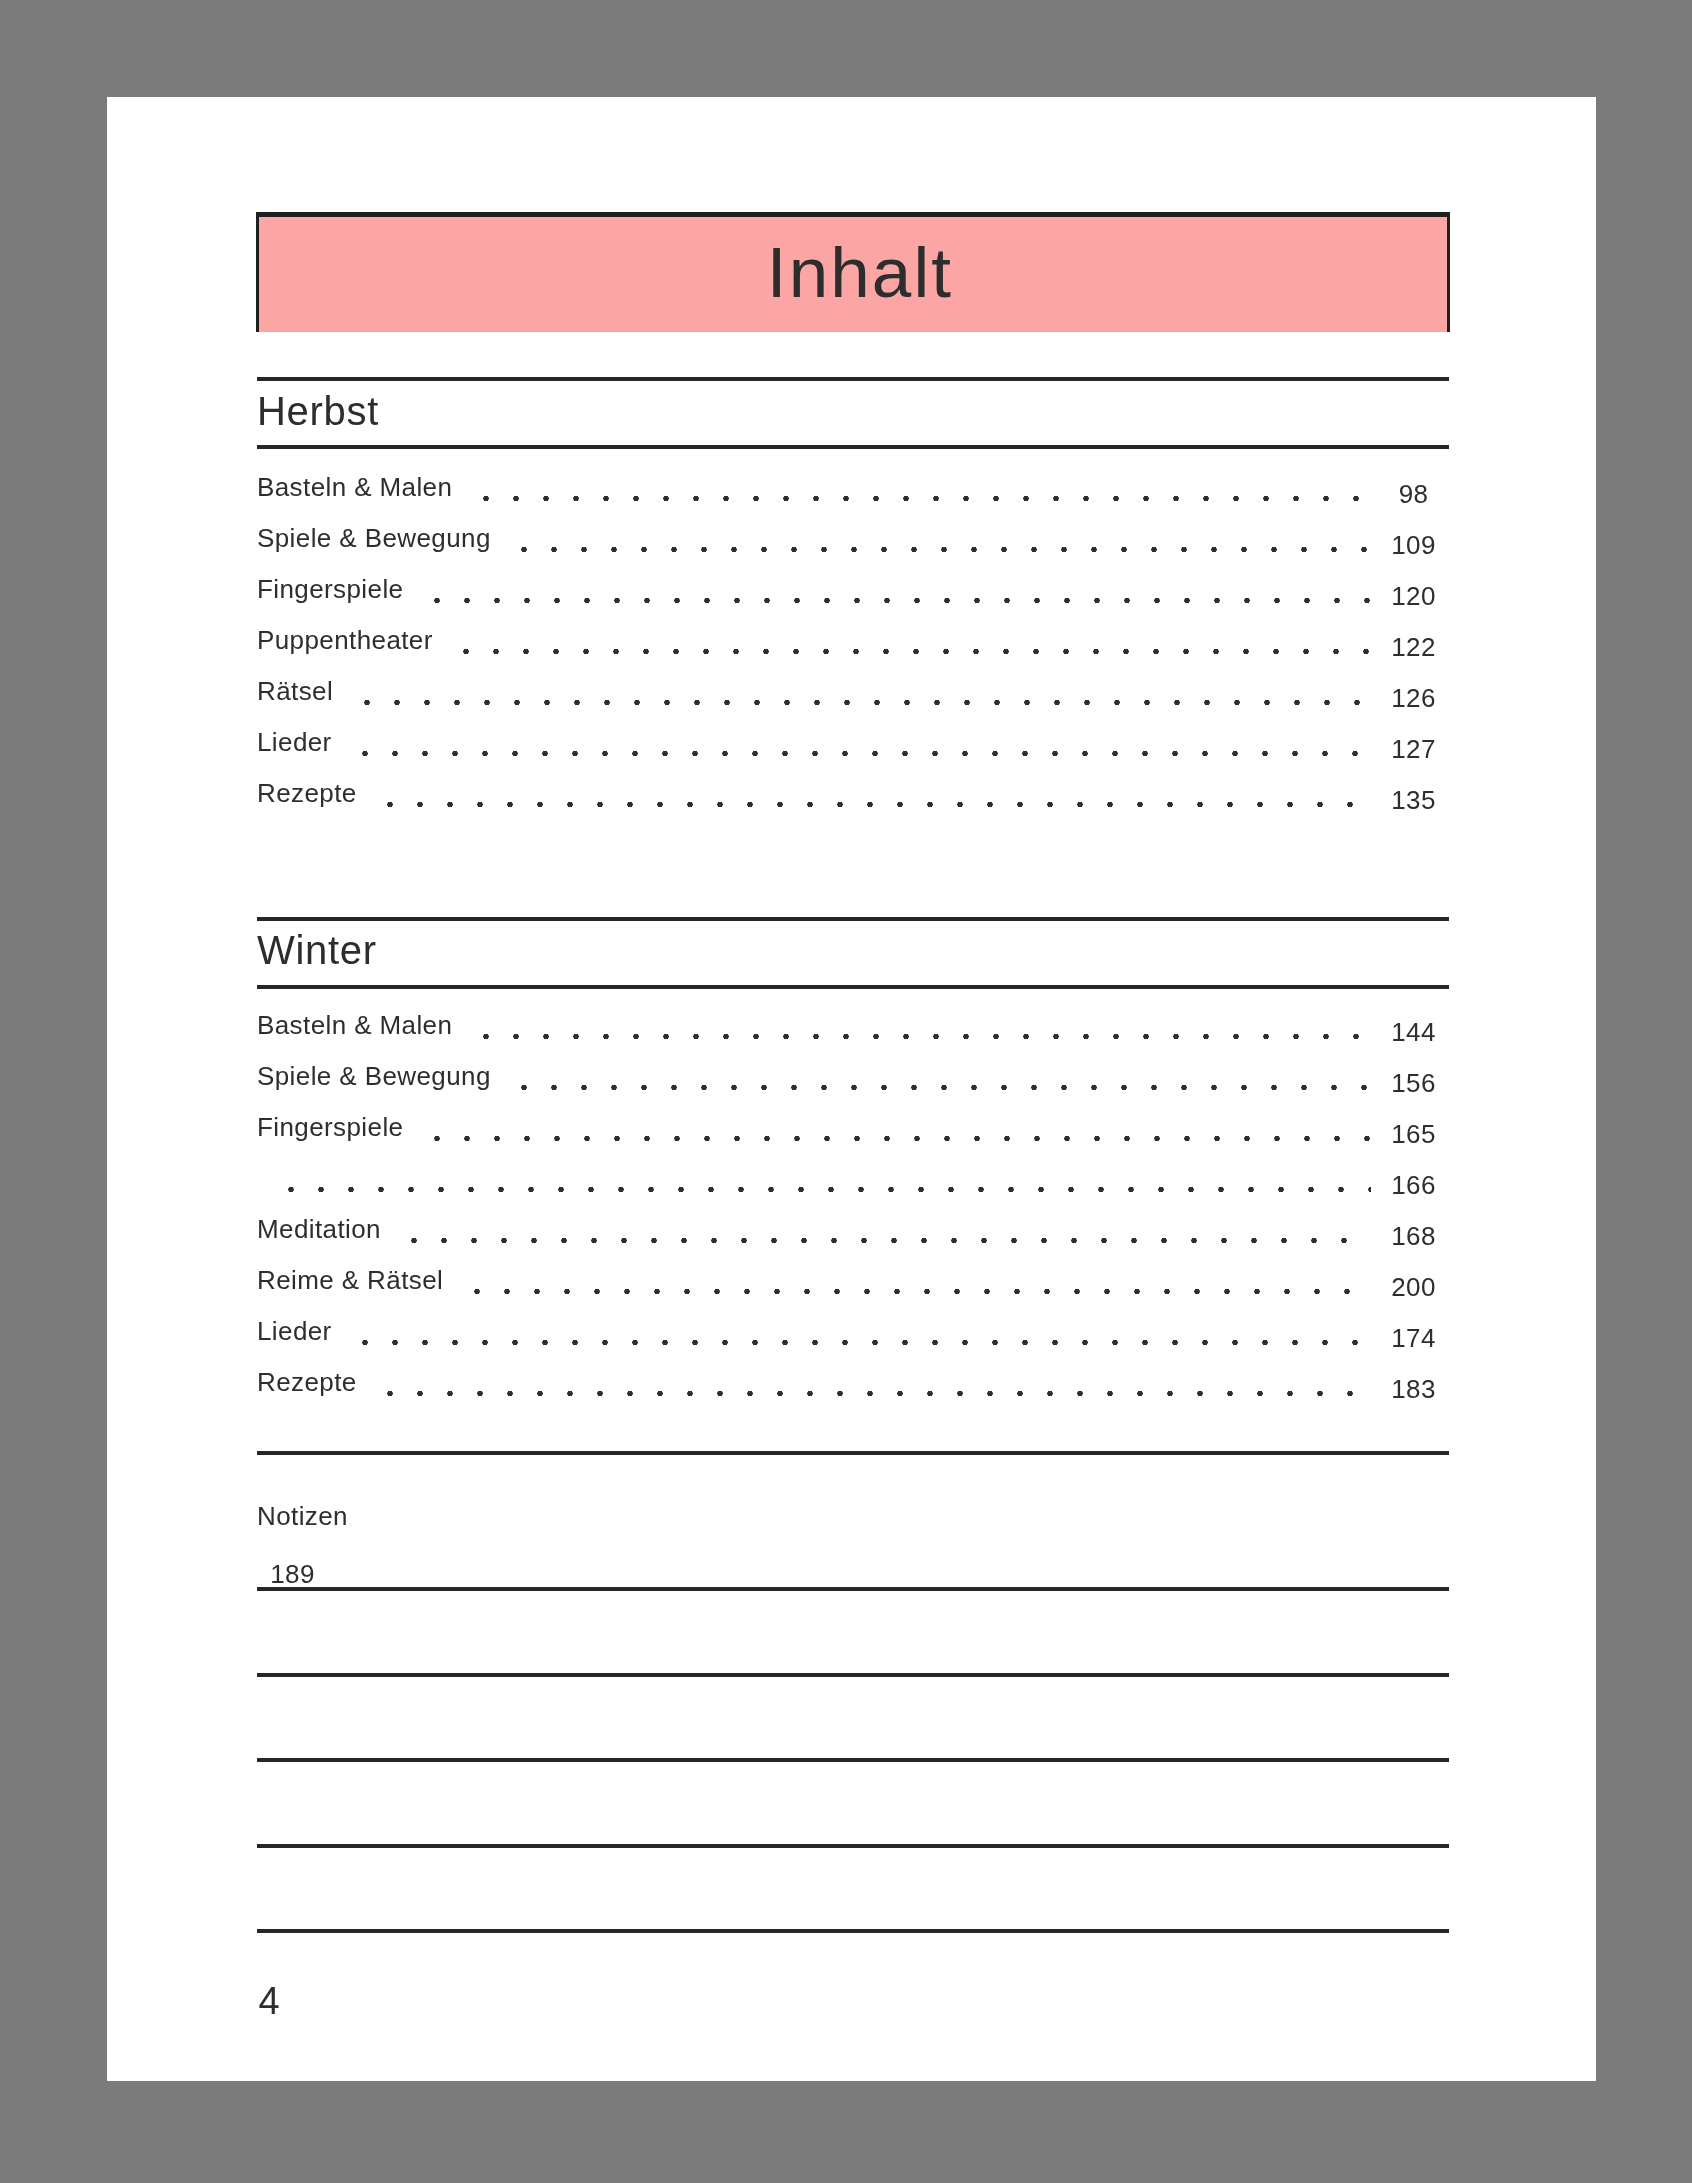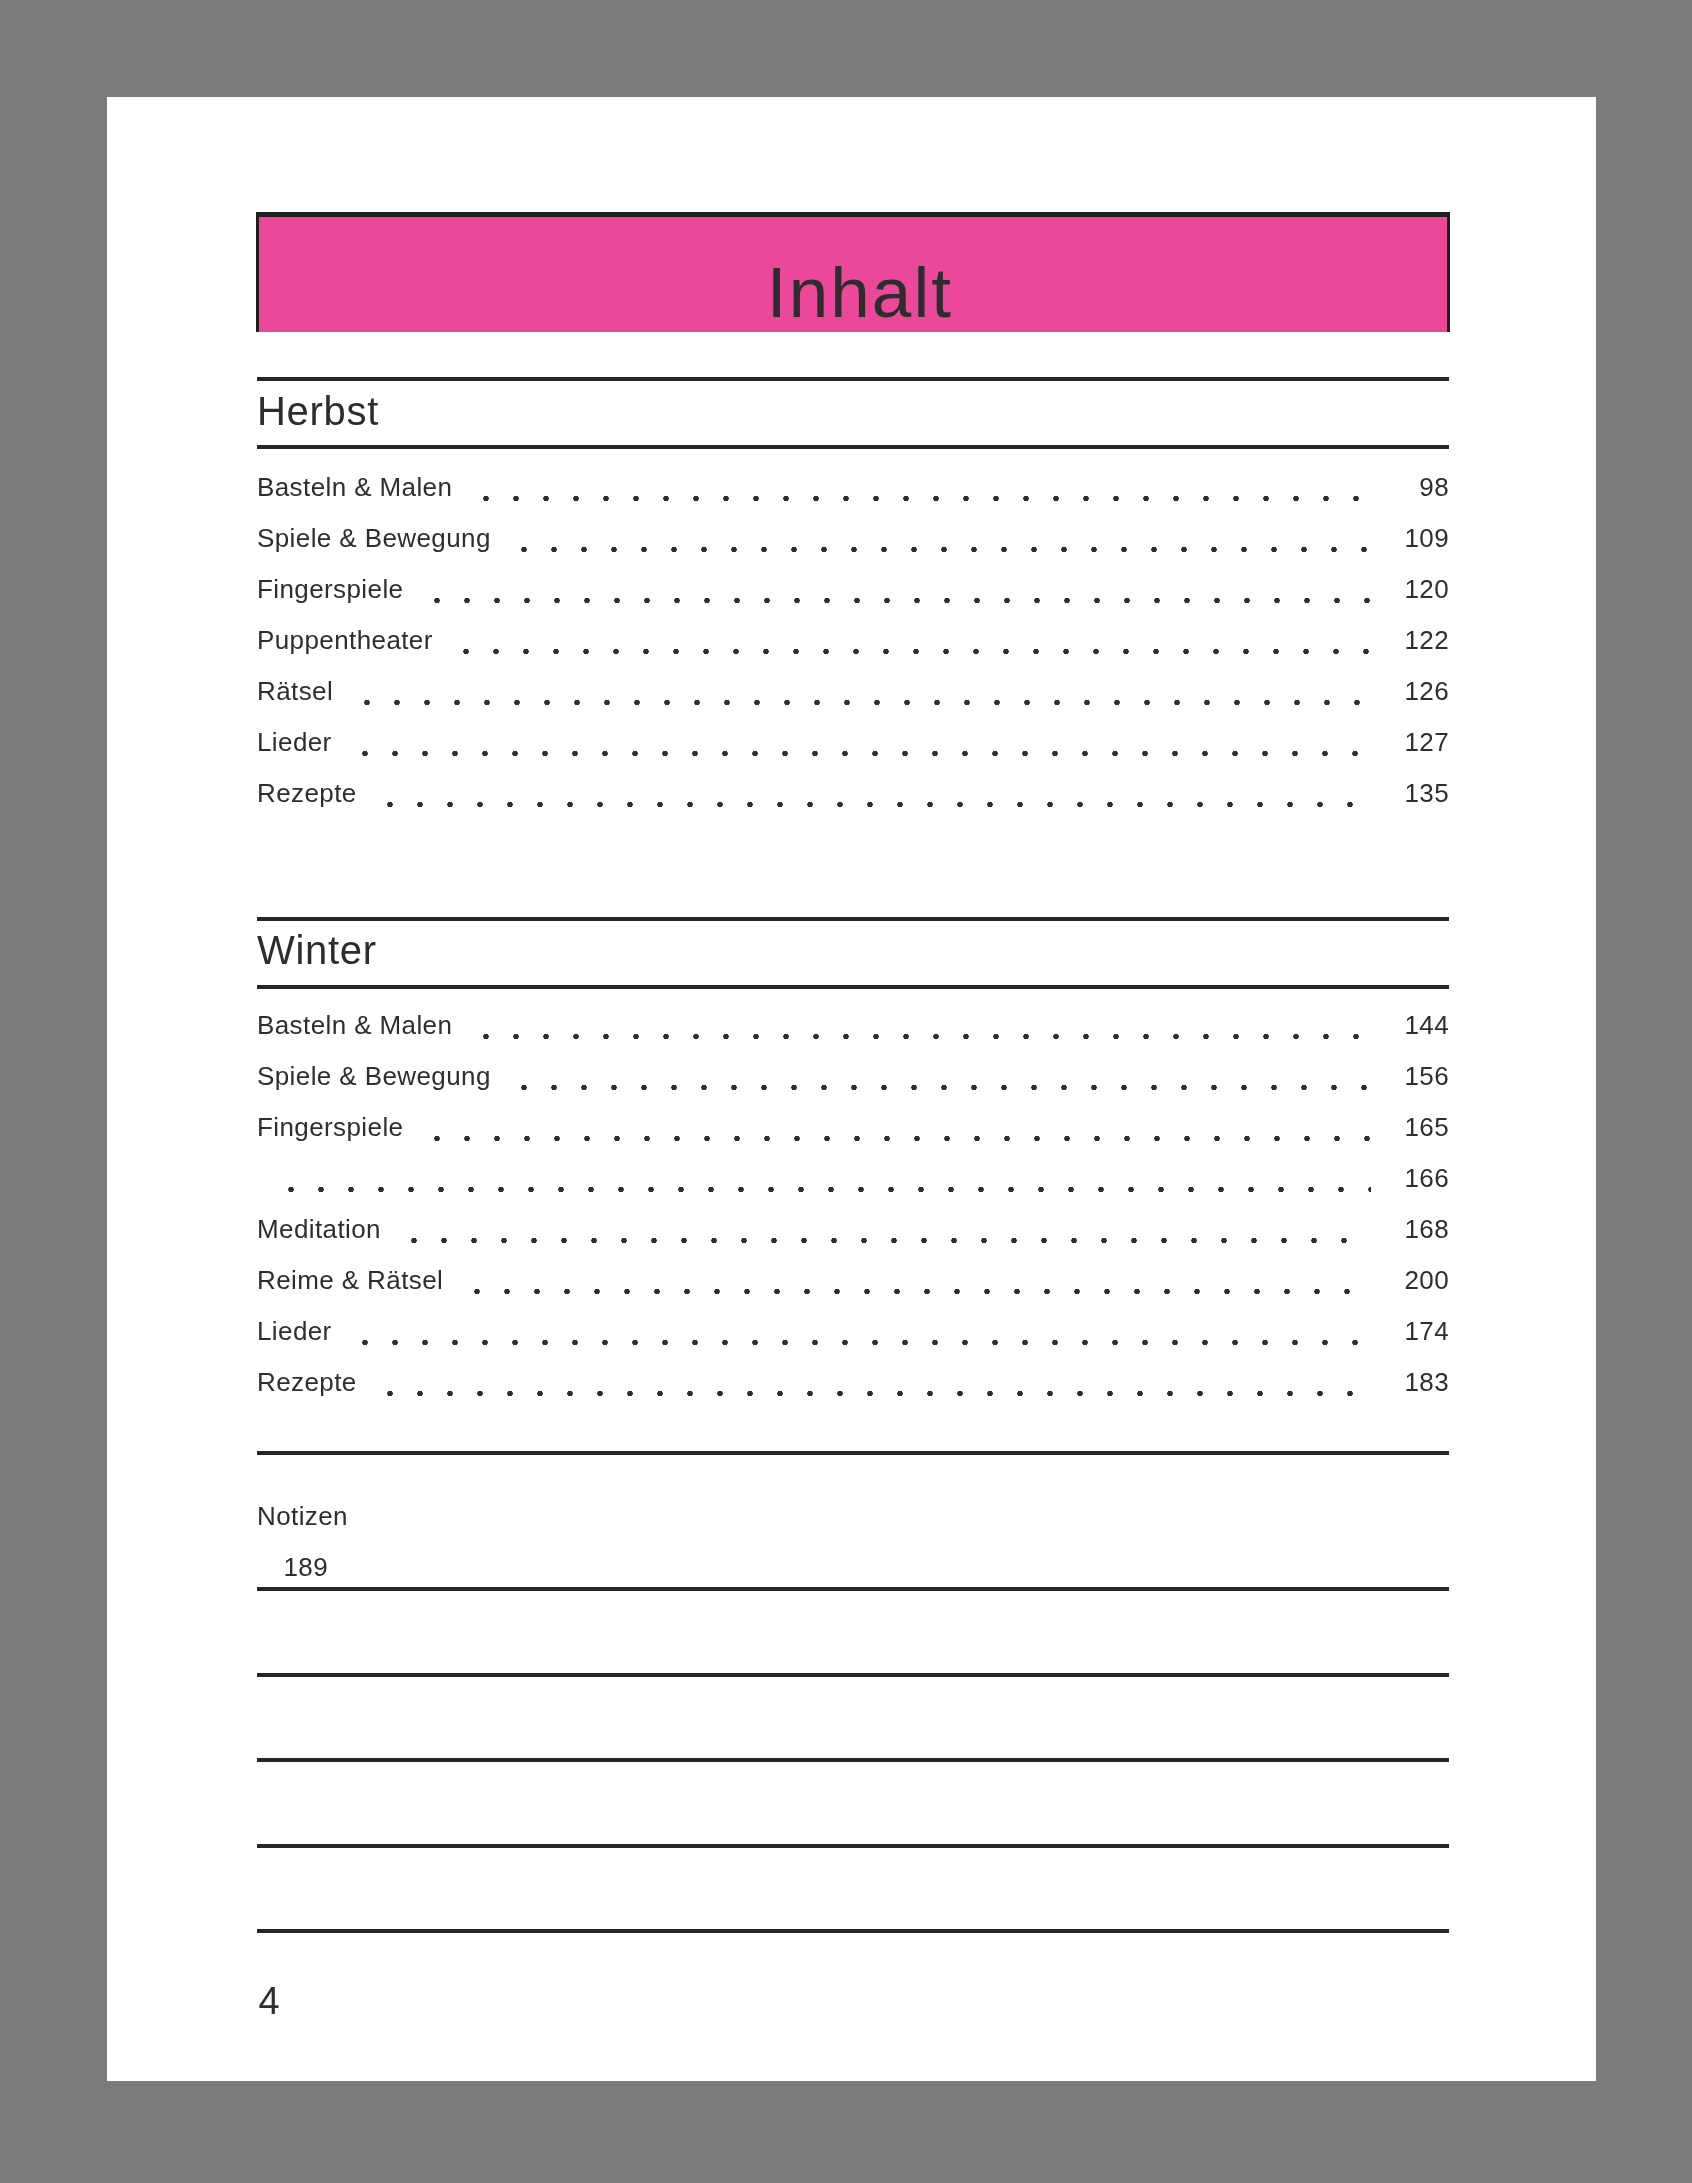--- a/index.html
+++ b/index.html
@@ -27,26 +27,26 @@
     height: 100%;
     color: #2e2e2e;
   }
   .title-box {
     position: absolute;
     left: -1.4px;
     right: -1.4px;
     top: 115px;
     height: 120px;
     box-sizing: border-box;
-    background: #ec4899;
+    background: #fca5a5;
     border-top: 5.7px solid #1f1f1f;
     border-left: 3.6px solid #1f1f1f;
     border-right: 3.6px solid #1f1f1f;
     display: flex;
-    align-items: flex-end;
+    align-items: center;
     justify-content: center;
     padding-left: 14px;
   }
   .title-box .title {
     font-size: 71px;
     letter-spacing: 2.1px;
     color: #2d2d2d;
     line-height: 1;
     padding-bottom: 4.3px;
   }
@@ -87,21 +87,22 @@
     margin-left: 18.5px;
     margin-right: 7.1px;
     background-image: radial-gradient(circle, #2e2e2e 2.5px, transparent 3px);
     background-size: 30px 5px;
     background-position: 0 34px;
     background-repeat: repeat-x;
   }
   .row .num {
     flex: none;
     width: 71px;
-    text-align: right;
+    text-align: center;
+    margin-top: 7px;
   }
   .notizen-row {
     position: absolute;
     left: 0;
     right: 0;
     top: 1394px;
     flex-direction: column;
   }
   .blank-line {
     position: absolute;

